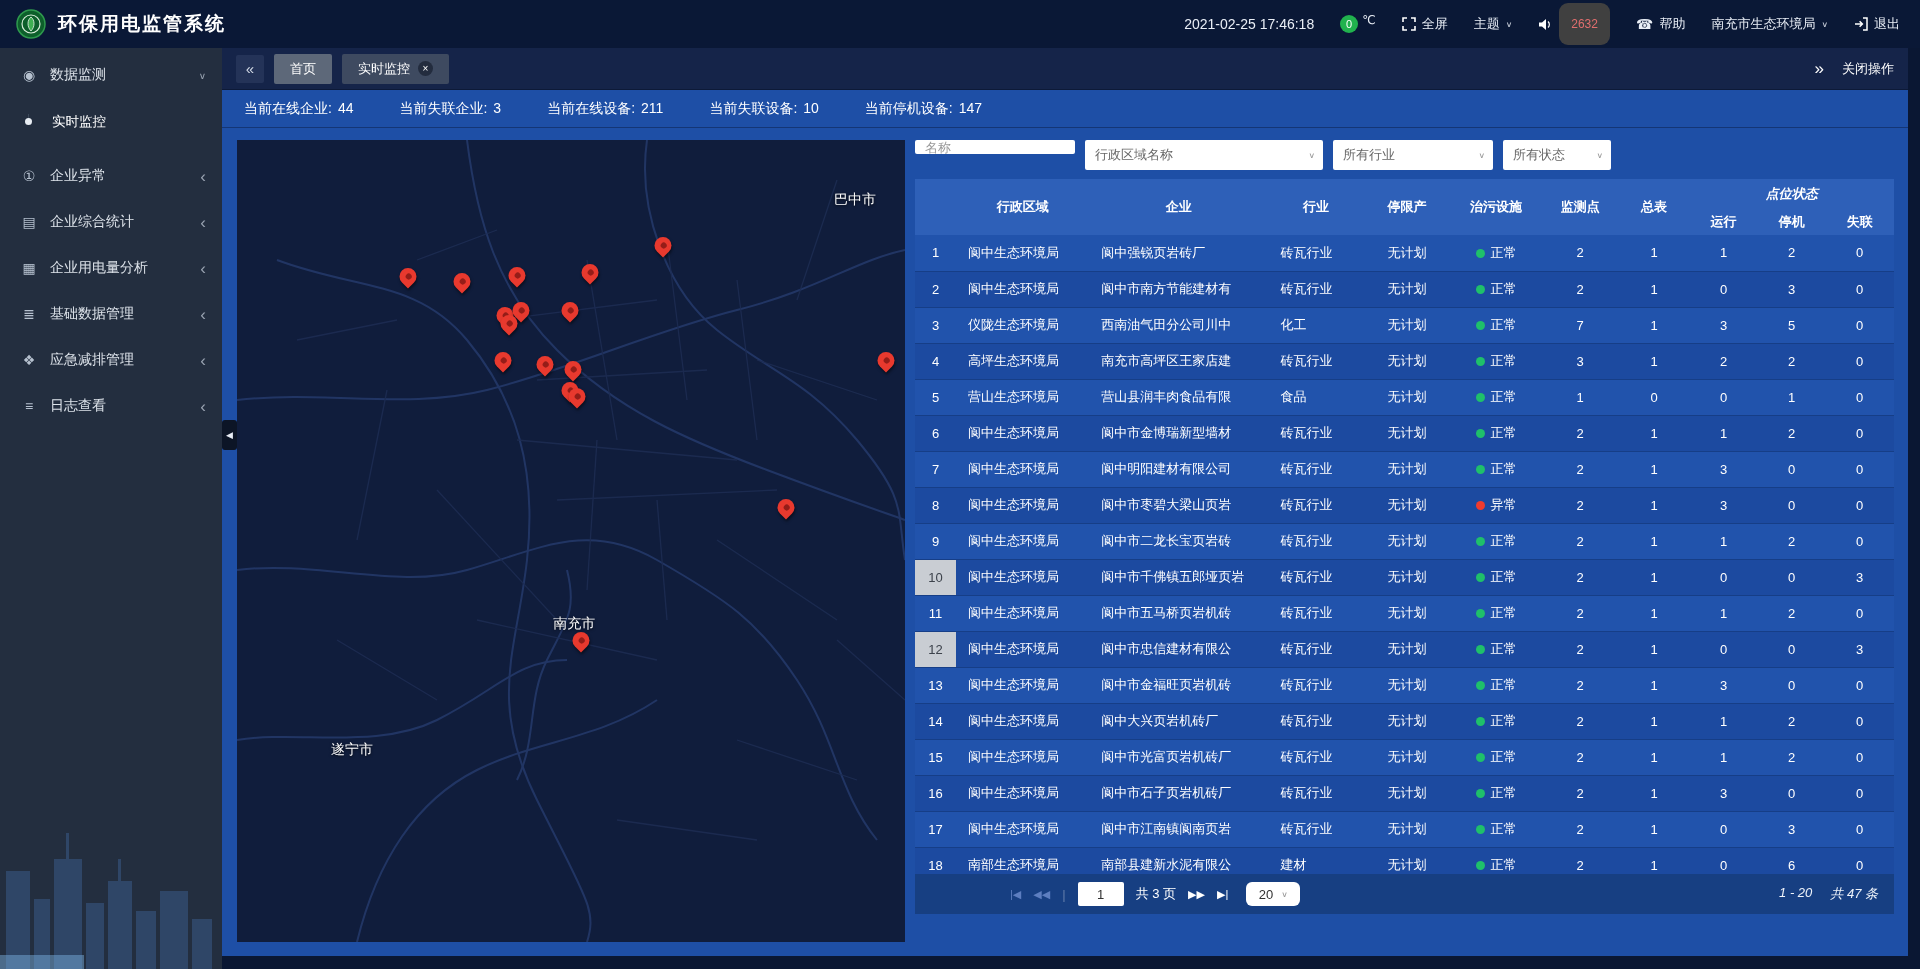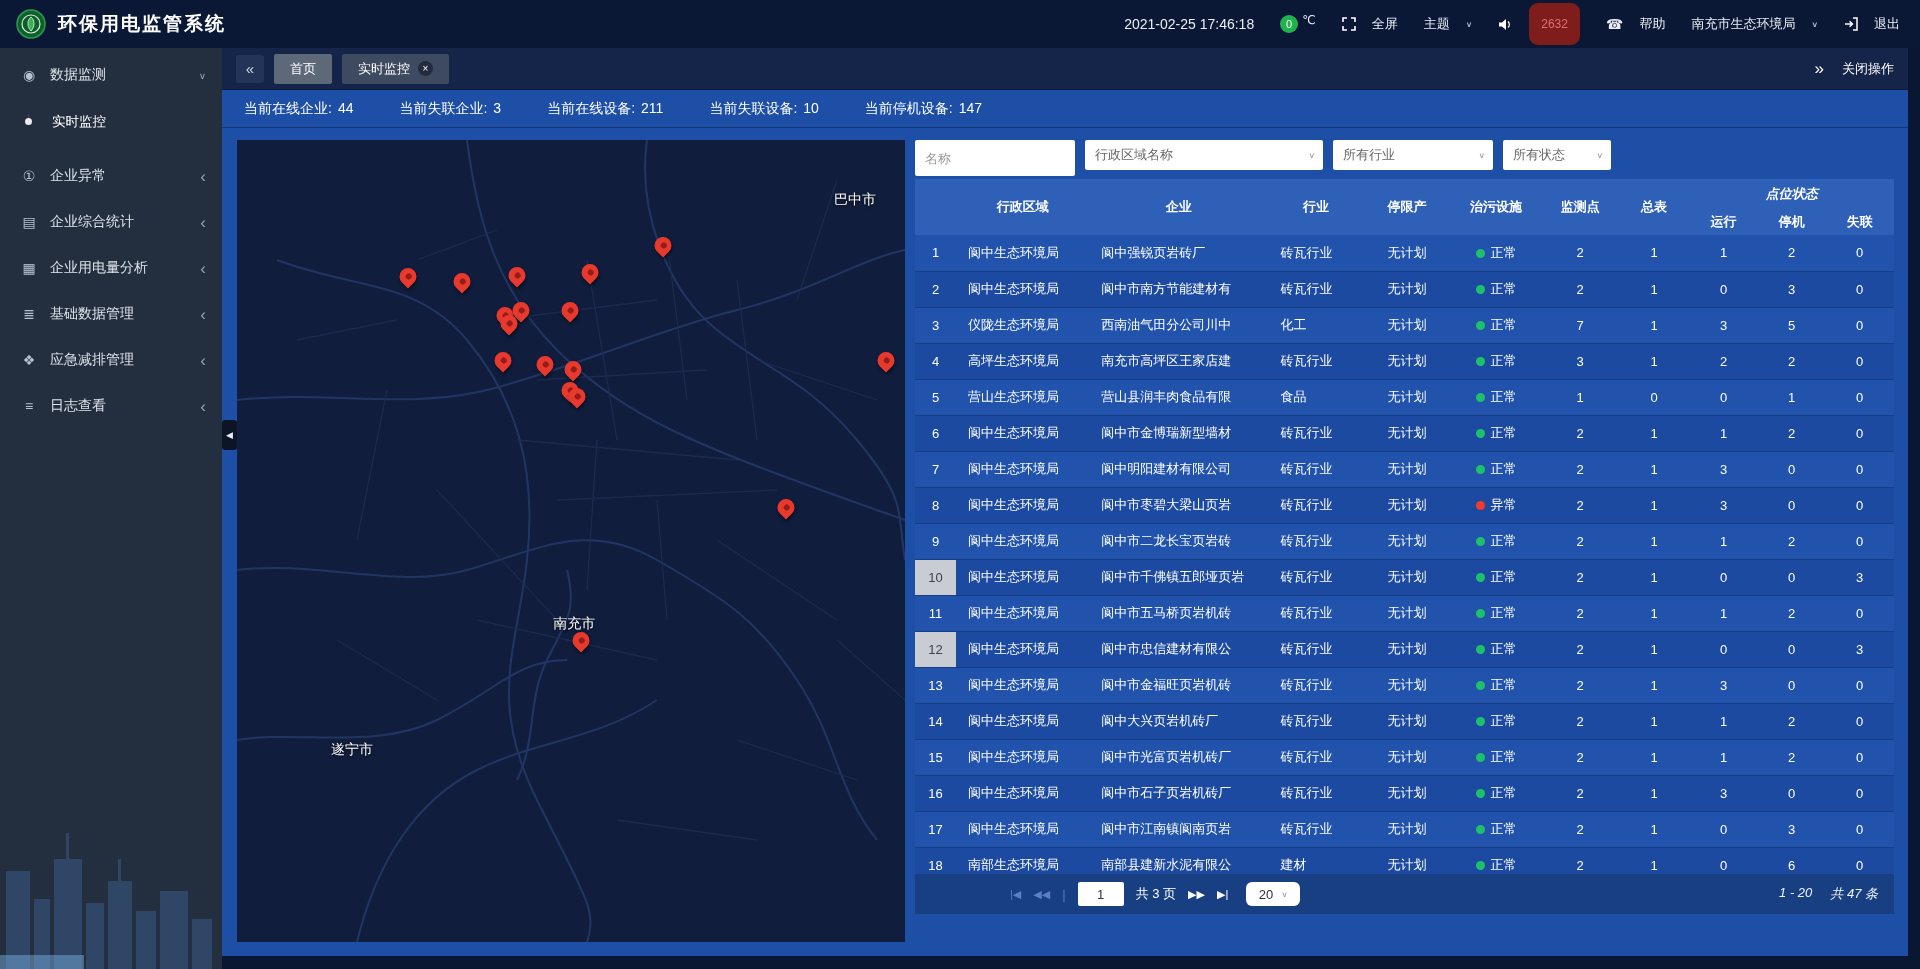--- a/index.html
+++ b/index.html
@@ -10,23 +10,23 @@
   
   .topbar { flex: 0 0 48px; background: #0a1836; display: flex; align-items: center; justify-content: space-between; padding: 0 20px 0 16px; }
   .brand { display: flex; align-items: center; gap: 12px; }
   .logo { width: 30px; height: 30px; display: block; }
   .app-title { font-size: 19px; font-weight: bold; letter-spacing: 2px; color: #fff; }
   .top-right { display: flex; align-items: center; gap: 26px; font-size: 13px; color: #e9eef6; }
   .datetime { font-size: 14px; }
   .temp { display: flex; align-items: center; gap: 4px; }
   .temp-circle { width: 18px; height: 18px; border-radius: 50%; background: #21b24e; color: #fff; font-size: 11px; display: flex; align-items: center; justify-content: center; }
   .temp-unit { font-size: 12px; position: relative; top: -4px; }
-  .top-item { display: flex; align-items: center; gap: 16px; cursor: pointer; white-space: nowrap; }
+  .top-item { display: flex; align-items: center; gap: 6px; cursor: pointer; white-space: nowrap; }
   .chev-sm { font-size: 9px; transform: scaleY(.85); opacity: .85; }
-  .alert-badge { background: #7f1d1d; color: #e06e6e; border-radius: 9px; padding: 14px 12px; font-size: 12px; }
+  .alert-badge { background: #404040; color: #e06e6e; border-radius: 9px; padding: 14px 12px; font-size: 12px; }
   .phone-glyph { font-size: 14px; }
 
   
   .main { flex: 1; display: flex; min-height: 0; }
   .sidebar { flex: 0 0 222px; background: #232e3f; position: relative; overflow: hidden; }
   .content { flex: 1; display: flex; flex-direction: column; background: #0a1733; min-width: 0; padding-right: 12px; }
 
   
   #sidebar-menu { padding-top: 4px; }
   .side-group { display: flex; align-items: center; height: 46px; padding: 0 16px 0 20px; gap: 12px; color: #dde3ea; font-size: 14px; cursor: pointer; }
@@ -64,21 +64,21 @@
   .map-panel { flex: 0 0 668px; background: #101d3c; position: relative; overflow: hidden; }
   .roads { position: absolute; inset: 0; width: 100%; height: 100%; }
   .map-overlay { position: absolute; inset: 0; }
   .pin { position: absolute; width: 17px; height: 17px; border-radius: 50% 50% 50% 0; transform: translate(-50%,-100%) rotate(-45deg); box-shadow: -1px 2px 3px rgba(0,0,0,.5); }
   .pin::after { content: ""; position: absolute; left: 5.5px; top: 5.5px; width: 6px; height: 6px; border-radius: 50%; background: rgba(80,8,8,.55); }
   .city-label { position: absolute; transform: translate(-50%,-50%); color: #ffffff; font-size: 14px; text-shadow: 0 1px 3px rgba(0,0,0,.8); white-space: nowrap; }
 
   
   .table-panel { flex: 1; display: flex; flex-direction: column; align-self: flex-start; min-width: 0; width: 100%; }
   .filters { height: 30px; display: flex; gap: 10px; margin-bottom: 9px; }
-  .f-input { width: 160px; height: 36px; border: none; border-radius: 2px; padding: 0 10px; font-size: 13px; color: #333; outline: none; font-family: inherit; }
+  .f-input { width: 160px; height: 14px; border: none; border-radius: 2px; padding: 0 10px; font-size: 13px; color: #333; outline: none; font-family: inherit; }
   .f-input::placeholder { color: #999; }
   .f-select { background: #fff; border-radius: 2px; height: 30px; display: flex; align-items: center; justify-content: space-between; padding: 0 8px 0 10px; font-size: 13px; color: #666; cursor: pointer; }
   .w-region { width: 238px; } .w-industry { width: 160px; } .w-status { width: 108px; }
   .sel-chev { color: #999; font-size: 9px; transform: scaleY(.85); }
 
   .table-wrap { height: 695px; overflow: hidden; }
   table { width: 100%; border-collapse: collapse; table-layout: fixed; }
   thead th { background: #2e60b8; color: #fff; font-size: 13px; font-weight: bold; white-space: nowrap; }
   thead tr:first-child th { height: 30px; }
   thead tr:last-child th { height: 26px; }

